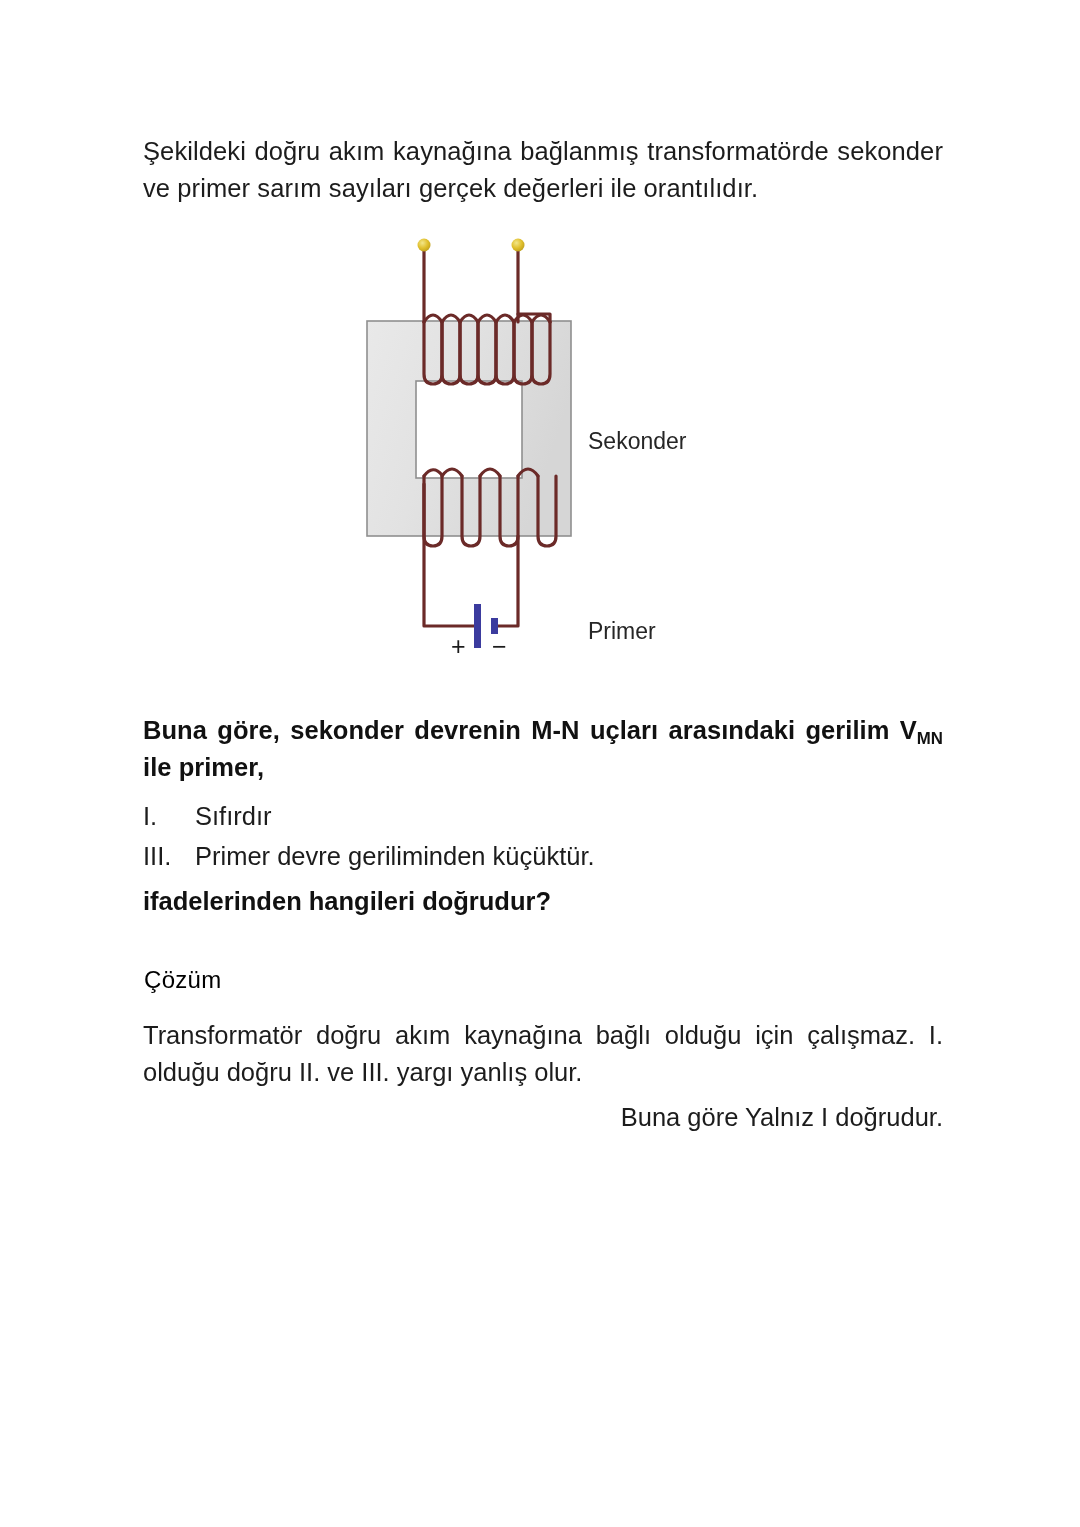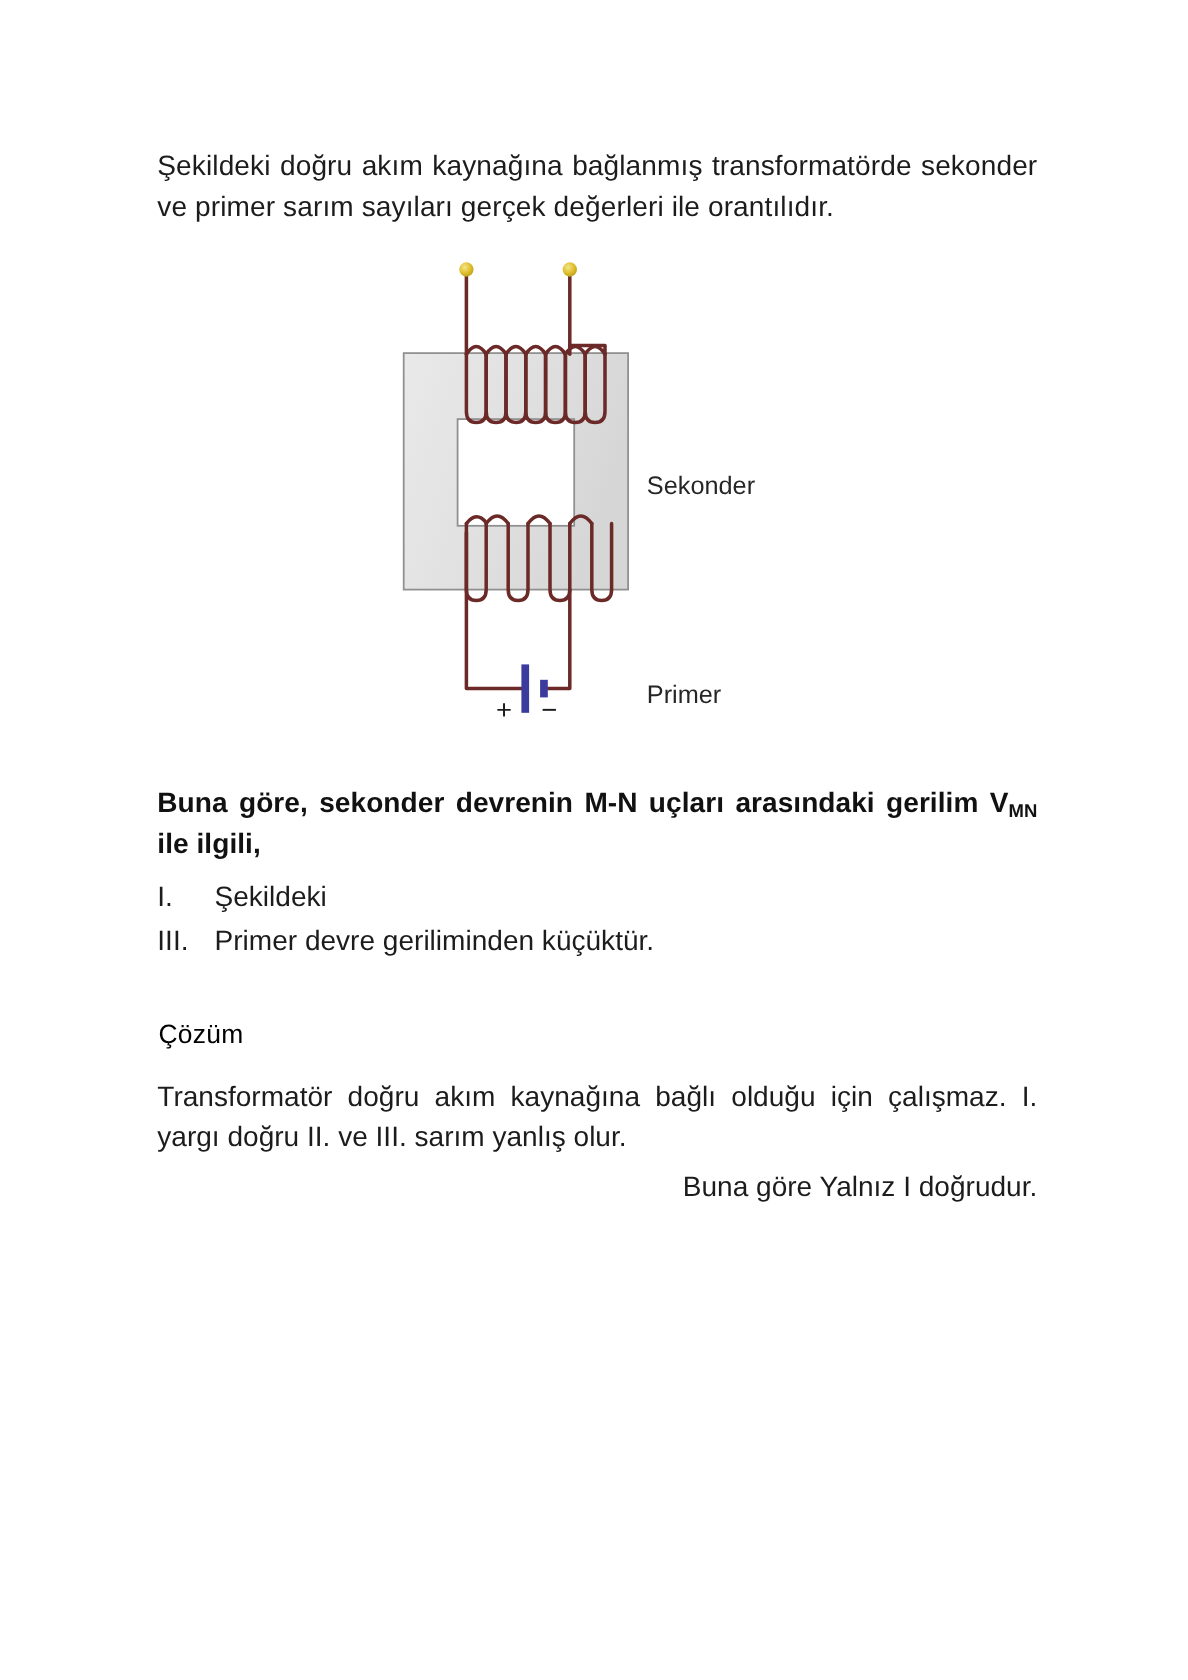--- a/index.html
+++ b/index.html
@@ -222,45 +222,46 @@
       <div class="fig-label" style="left:308px; top:396px; font-size:25px; color:#1c1c1c;">+</div>
       <div class="fig-label" style="left:349px; top:396px; font-size:25px; color:#1c1c1c;">−</div>
 
       <div class="fig-label secondary">Sekonder</div>
       <div class="fig-label primary">Primer</div>
     </div>
 
     <div class="gap-fig-q"></div>
 
     <p class="question">
-      <span>Buna göre, sekonder devrenin M-N uçları arasındaki gerilim V</span><sub>MN</sub><span> ile ilgili,</span>
+      <span>Buna göre, sekonder devrenin M-N uçları arasındaki gerilim V</span><sub>MN</sub><span> ile primer,</span>
     </p>
 
     <div class="gap-q-list"></div>
 
     <ul class="opt-list">
       <li class="opt-row">
         <span class="opt-num">I.</span>
-        <span class="opt-txt">Şekildeki</span>
+        <span class="opt-txt">Sıfırdır</span>
       </li>
       <li class="opt-row">
         <span class="opt-num">III.</span>
         <span class="opt-txt">Primer devre geriliminden küçüktür.</span>
       </li>
     </ul>
 
     <div class="gap-list-prompt"></div>
 
+    <p class="prompt-bold">ifadelerinden hangileri doğrudur?</p>
 
     <div class="gap-prompt-sol"></div>
 
     <h2 class="solution-heading">Çözüm</h2>
 
     <div class="gap-sol-body"></div>
 
-    <p class="solution-p">Transformatör doğru akım kaynağına bağlı olduğu için çalışmaz. I. yargı doğru II. ve III. sarım yanlış olur.</p>
+    <p class="solution-p">Transformatör doğru akım kaynağına bağlı olduğu için çalışmaz. I. olduğu doğru II. ve III. yargı yanlış olur.</p>
 
     <div class="gap-body-last"></div>
 
     <p class="solution-p nojustify">Buna göre Yalnız I doğrudur.</p>
 
   </div>
 </div>
 
 </body></html>

